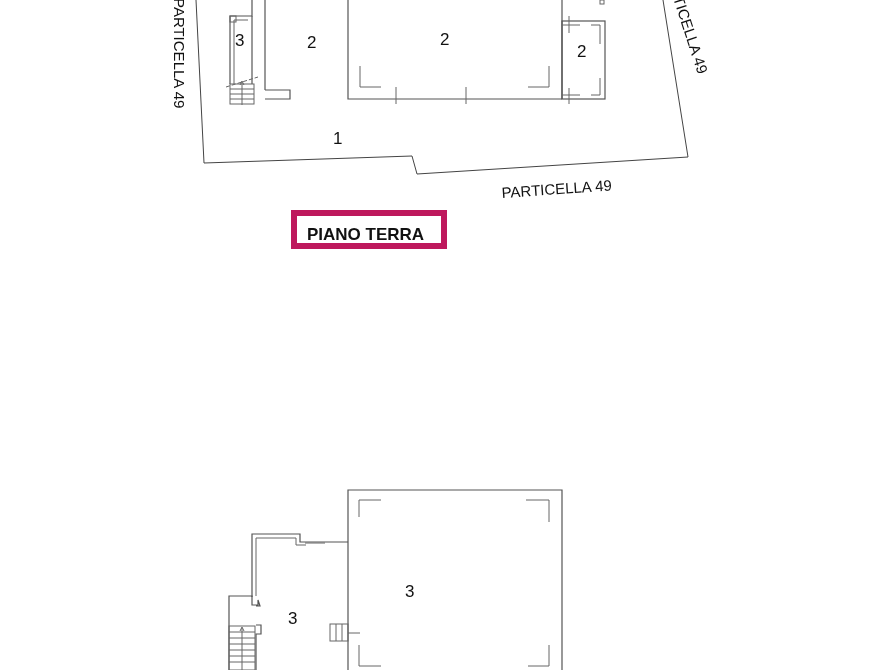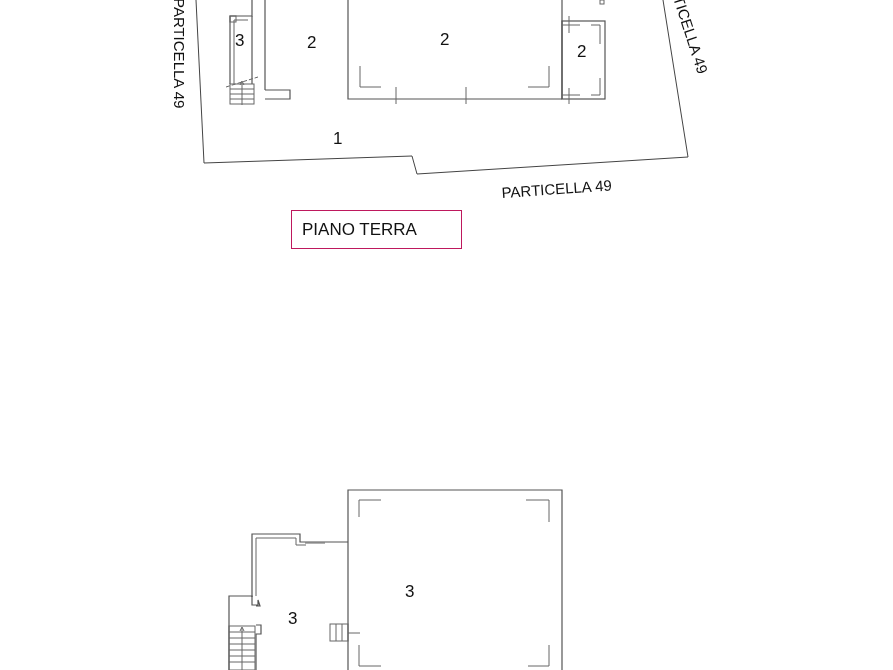--- a/index.html
+++ b/index.html
@@ -4,21 +4,21 @@
   <style>
     html, body { margin: 0; padding: 0; background: #ffffff; }
     body { width: 893px; height: 670px; overflow: hidden; position: relative; font-family: "Liberation Sans", sans-serif; }
     svg { position: absolute; left: 0; top: 0; }
     .wall { fill: none; stroke: #555555; stroke-width: 1.2; }
     .thin { fill: none; stroke: #666666; stroke-width: 1; }
     .bound { fill: none; stroke: #444444; stroke-width: 1; }
     .lbl { font-family: "Liberation Sans", sans-serif; fill: #111111; }
     .room { font-size: 17px; }
     .part { font-size: 15px; }
-    .title-box { position: absolute; left: 291px; top: 210px; width: 171px; height: 39px; border: 1px solid #be185d; box-sizing: border-box; background: #fff; }
+    .title-box { position: absolute; left: 291px; top: 210px; width: 156px; height: 39px; border: 6px solid #be185d; box-sizing: border-box; background: #fff; font-weight: bold; }
     .title-box span { position: absolute; left: 10px; top: 9px; font-size: 17px; color: #111; font-family: "Liberation Sans", sans-serif; }
   </style>
 </head>
 <body>
 
 <svg width="893" height="670" viewBox="0 0 893 670">
 
   <g>
 
     <polyline class="bound" points="196,0 204,163 412,156 417,174 688,157 663,0"></polyline>

